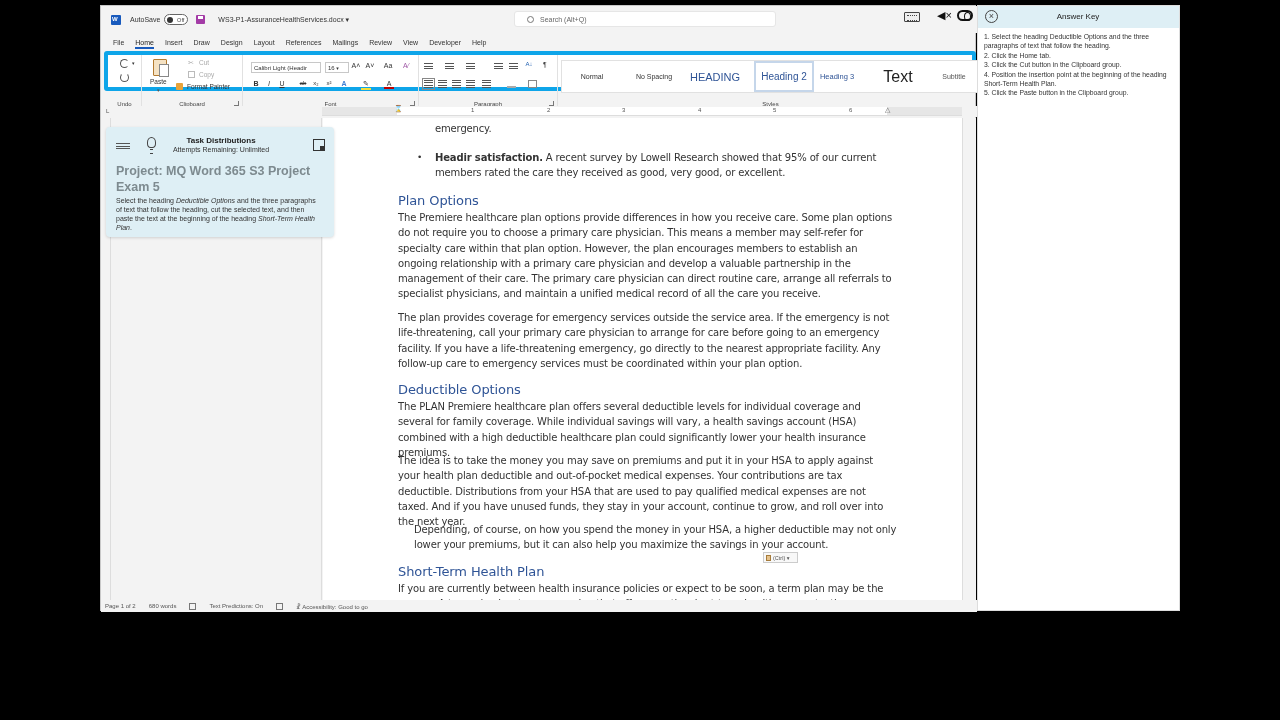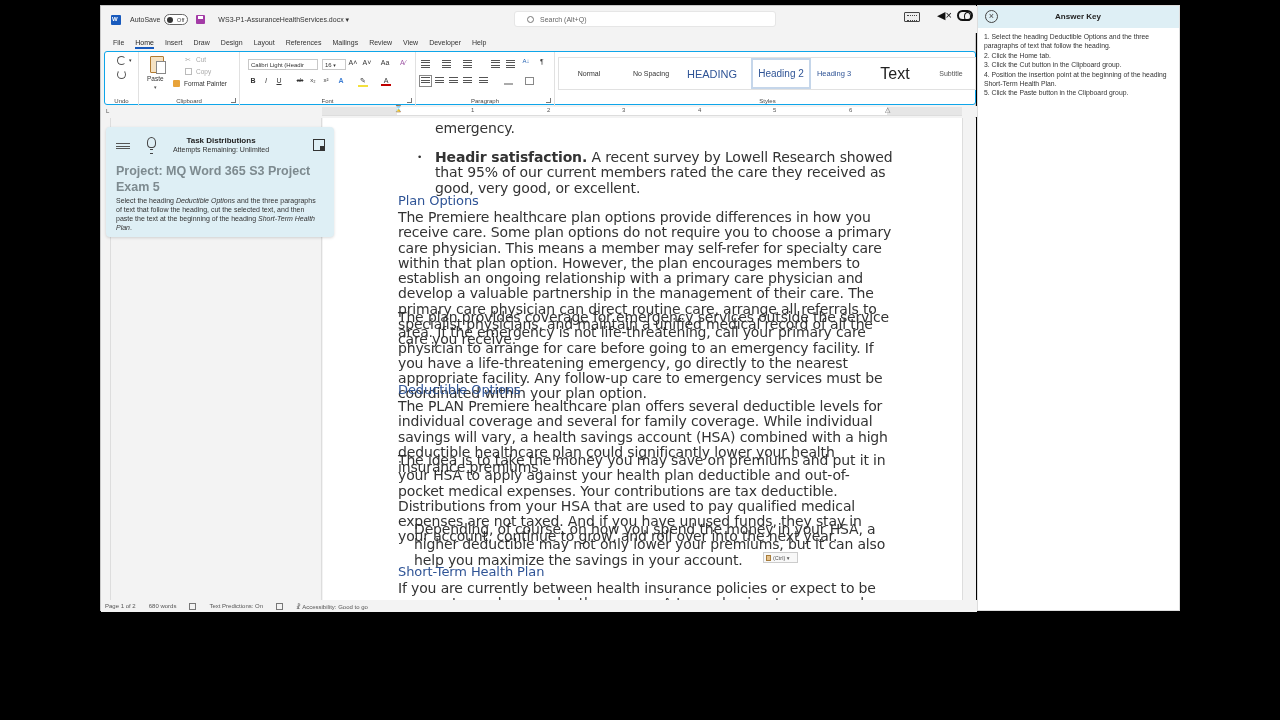--- a/index.html
+++ b/index.html
@@ -21,21 +21,21 @@
   .mute-icon { position: absolute; left: 836px; top: 3px; font-size: 11px; color: #111; }
   .cc-icon { position: absolute; left: 856px; top: 4px; width: 16px; height: 11px; border: 2px solid #111; border-radius: 6px; }
   .cc-icon::after { content: ""; position: absolute; left: 5px; top: 0px; width: 5px; height: 7px; border: 1.5px solid #111; border-radius: 50%; }
 
   .menubar { position: absolute; left: 0; top: 28px; width: 876px; height: 16px; display: flex; align-items: center; font-size: 7px; color: #333; }
   .menubar .tab { margin-left: 11px; padding: 2px 0; position: relative; }
   .menubar .tab:first-child { margin-left: 12px; }
   .menubar .tab.active { font-weight: normal; color: #222; }
   .menubar .tab.active::after { content: ""; position: absolute; left: 0; right: 0; bottom: -1px; height: 2px; background: #185abd; }
 
-  .ribbon { position: absolute; left: 3px; top: 45px; width: 872px; height: 54px; background: #fff; border: 1px solid #0ea5e9; border-radius: 3px; font-size: 6px; color: #333; }
+  .ribbon { position: absolute; left: 3px; top: 45px; width: 872px; height: 40px; background: #fff; border: 4px solid #0ea5e9; border-radius: 3px; font-size: 6px; color: #333; }
   .rgroup { position: absolute; top: 0; height: 54px; border-right: 1px solid #e1e1e1; }
   .rgroup-label { position: absolute; bottom: 2px; left: 0; right: 0; text-align: center; font-size: 6px; color: #444; }
   .launcher { position: absolute; right: 3px; bottom: 3px; width: 5px; height: 5px; border-right: 1px solid #777; border-bottom: 1px solid #777; }
   .undo-ico, .redo-ico { position: absolute; left: 12px; width: 9px; height: 9px; border: 1px solid #555; border-radius: 50%; border-right-color: transparent; }
   .undo-ico { top: 4px; }
   .redo-ico { top: 18px; border-right-color: #555; border-top-color: transparent; }
   .paste-ico { position: absolute; left: 11px; top: 4px; width: 14px; height: 17px; border: 1px solid #b27a30; background: #f5e2c3; border-radius: 1px; }
   .paste-ico::after { content: ""; position: absolute; left: 5px; top: 4px; width: 8px; height: 11px; background: #fff; border: 1px solid #888; }
   .paste-label { position: absolute; left: 8px; top: 23px; font-size: 6.5px; }
   .paste-arrow { position: absolute; left: 15px; top: 32px; font-size: 5px; color: #555; }
@@ -68,35 +68,35 @@
   .tp-attempts { position: absolute; left: 50px; top: 19px; width: 130px; text-align: center; font-size: 7px; color: #333; }
   .tp-expand { position: absolute; left: 207px; top: 12px; width: 12px; height: 12px; border: 1.5px solid #333; }
   .tp-expand::after { content: ""; position: absolute; right: 0; bottom: 0; width: 4px; height: 4px; background: #333; }
   .tp-project { position: absolute; left: 10px; top: 36px; width: 210px; font-size: 12.5px; font-weight: bold; color: #7d8a8f; line-height: 16px; }
   .tp-desc { position: absolute; left: 10px; top: 69px; width: 205px; font-size: 7px; color: #333; line-height: 9px; }
   .tp-desc i { font-style: italic; }
 
   .doc-area { position: absolute; left: 222px; top: 112px; width: 639px; height: 482px; background: #fff; overflow: hidden; }
   .doc-scrollbar { position: absolute; left: 861px; top: 112px; width: 14px; height: 482px; background: #f3f3f3; border-left: 1px solid #ddd; }
   .page-content { position: absolute; left: 75px; top: 0; width: 495px; font-family: "DejaVu Sans", sans-serif; color: #333; }
-  .p { font-size: 14px; line-height: 15.3px; letter-spacing: -0.15px; }
+  .p { font-size: 10px; line-height: 15.3px; letter-spacing: -0.15px; }
   .h2 { font-size: 13px; color: #2f5496; line-height: 17px; letter-spacing: -0.1px; }
   .bullet-row { position: relative; padding-left: 37px; }
   .bullet-row::before { content: "•"; position: absolute; left: 19px; top: 0; font-size: 9px; }
   .paste-options { position: absolute; left: 440px; top: 434px; width: 35px; height: 11px; border: 1px solid #ccc; background: #f8f8f8; font-size: 5.5px; color: #555; display: flex; align-items: center; padding-left: 2px; }
   .paste-options .pi { width: 5px; height: 6px; background: #e6c28b; border: 1px solid #a67b3a; margin-right: 2px; }
 
   .statusbar { position: absolute; left: 0; top: 594px; width: 876px; height: 12px; background: #f3f3f3; display: flex; align-items: center; font-size: 6px; color: #555; }
   .statusbar span { margin-right: 13px; }
   .sb-ico { width: 7px; height: 7px; border: 1px solid #777; display: inline-block; }
 
   .answer-panel { position: absolute; left: 977px; top: 5px; width: 203px; height: 606px; background: #fff; border: 1px solid #ddd; }
   .ak-header { position: absolute; left: 0; top: 0; width: 201px; height: 22px; background: #deeff5; }
   .ak-close { position: absolute; left: 7px; top: 4px; width: 13px; height: 13px; border: 1px solid #444; border-radius: 50%; font-size: 9px; line-height: 11px; text-align: center; color: #444; }
-  .ak-title { position: absolute; left: 30px; top: 6px; width: 140px; text-align: center; font-size: 8px; font-weight: bold; color: #222; }
+  .ak-title { position: absolute; left: 30px; top: 6px; width: 140px; text-align: center; font-size: 8px; font-weight: normal; color: #222; }
   .ak-steps { position: absolute; left: 6px; top: 26px; width: 190px; font-size: 6.8px; color: #333; line-height: 9.4px; list-style: none; }
 </style>
 </head>
 <body>
 
 <div class="word-window">
 
   <div class="titlebar">
     <div class="word-logo"></div>
     <span class="autosave-label">AutoSave</span>

